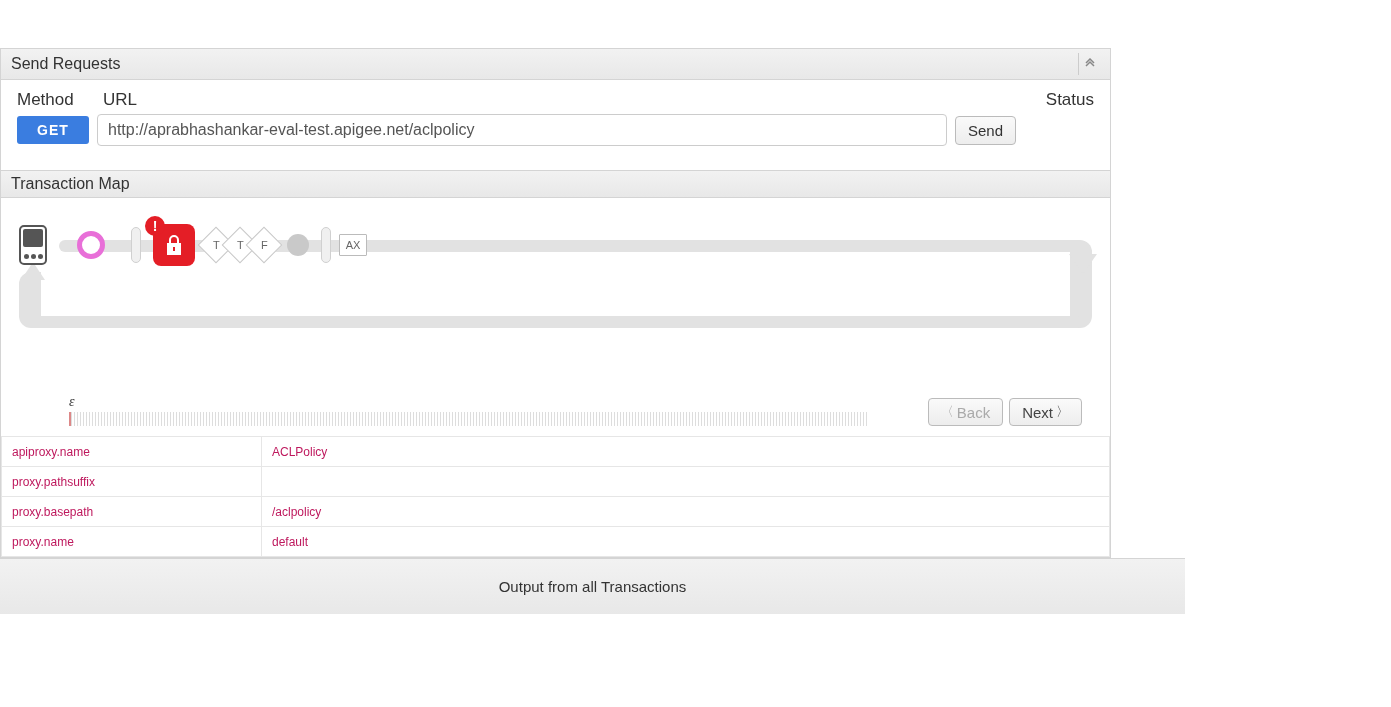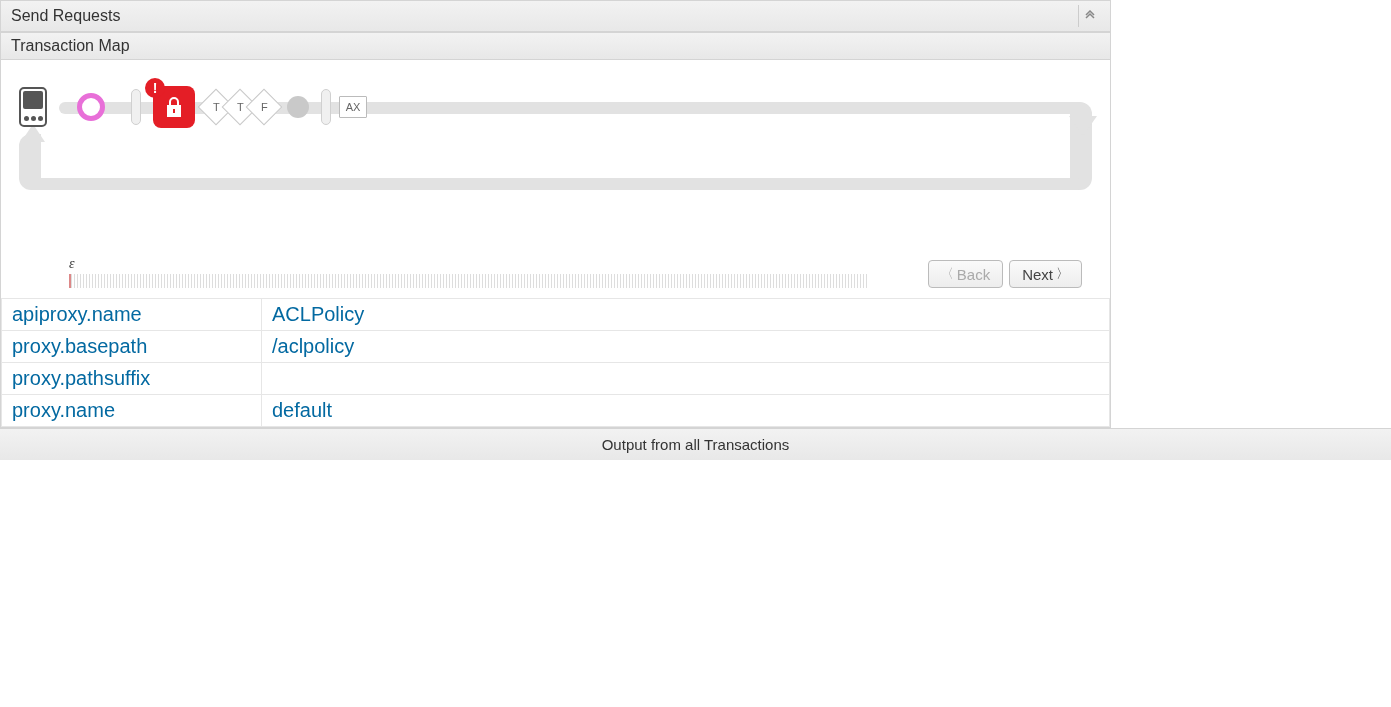--- a/index.html
+++ b/index.html
@@ -7,20 +7,21 @@
     font-family: "Helvetica Neue", Helvetica, Arial, sans-serif;
     font-size: 15px;
     color: #333;
     background: #fff;
     width: 1391px;
   }
   .main-area {
     width: 1111px;
     border: 1px solid #d4d4d4;
     border-top: none;
+    margin-top: 48px;
   }
   .panel-header {
     background: linear-gradient(#f2f2f2, #e8e8e8);
     border-bottom: 1px solid #d4d4d4;
     border-top: 1px solid #d4d4d4;
     padding: 4px 10px;
     font-size: 16px;
     color: #333;
     display: flex;
     justify-content: space-between;
@@ -254,51 +255,64 @@
   .nav-btn .chev { font-size: 13px; }
   
   .phase-table {
     width: 100%;
     border-collapse: collapse;
     background: #fff;
   }
   .phase-table td {
     border: 1px solid #e6e6e6;
     padding: 4px 10px;
-    font-size: 20px;
-    color: #0369a1;
+    font-size: 12px;
+    color: #be185d;
     vertical-align: middle;
     height: 30px;
   }
   .phase-table td:first-child { width: 260px; }
   .highlight { background: #cfe3fb; }
   
   .footer-bar {
     background: linear-gradient(#f2f2f2, #e8e8e8);
     border-top: 1px solid #d4d4d4;
     text-align: center;
     font-size: 15px;
     color: #333;
-    padding: 7px 0;
-    width: 1391px;
+    padding: 19px 0;
+    width: 1185px;
   }
 </style>
 </head>
 <body>
 
 <div class="main-area">
 
   <div class="panel-header">
     <span>Send Requests</span>
     <span class="collapse-toggle">
       <svg width="12" height="12" viewBox="0 0 12 12">
           <path d="M2 8 L6 4 L10 8" stroke="#888" stroke-width="1.5" fill="none"></path>
           <path d="M2 5 L6 1 L10 5" stroke="#888" stroke-width="1.5" fill="none"></path>
         </svg>
     </span>
+  </div>
+  <div class="send-requests-body">
+    <div class="req-labels">
+      <div class="lbl-method">Method</div>
+      <div class="lbl-url">URL</div>
+      <div class="lbl-status">Status</div>
+    </div>
+    <div class="req-row">
+      <button class="method-btn">GET</button>
+      <input class="url-input" type="text" value="http://aprabhashankar-eval-test.apigee.net/aclpolicy" style="">
+      <button class="send-btn">Send</button>
+      <div style="width:70px"></div>
+    </div>
   </div>
 
   <div class="panel-header">
     <span>Transaction Map</span>
   </div>
   <div class="txn-body">
     <div class="flow">
       <div class="flow-bar top"></div>
       <div class="flow-bar right"></div>
       <div class="flow-bar bottom"></div>
@@ -358,26 +372,26 @@
     </div>
   </div>
 
   <table class="phase-table">
     <tbody id="phase-rows">
         <tr>
           <td>apiproxy.name</td>
           <td>ACLPolicy</td>
         </tr>
         <tr>
+          <td>proxy.pathsuffix</td>
+          <td></td>
+        </tr>
+        <tr>
           <td>proxy.basepath</td>
           <td>/aclpolicy</td>
-        </tr>
-        <tr>
-          <td>proxy.pathsuffix</td>
-          <td></td>
         </tr>
         <tr>
           <td>proxy.name</td>
           <td>default</td>
         </tr>
       </tbody>
   </table>
 
 </div>
 

